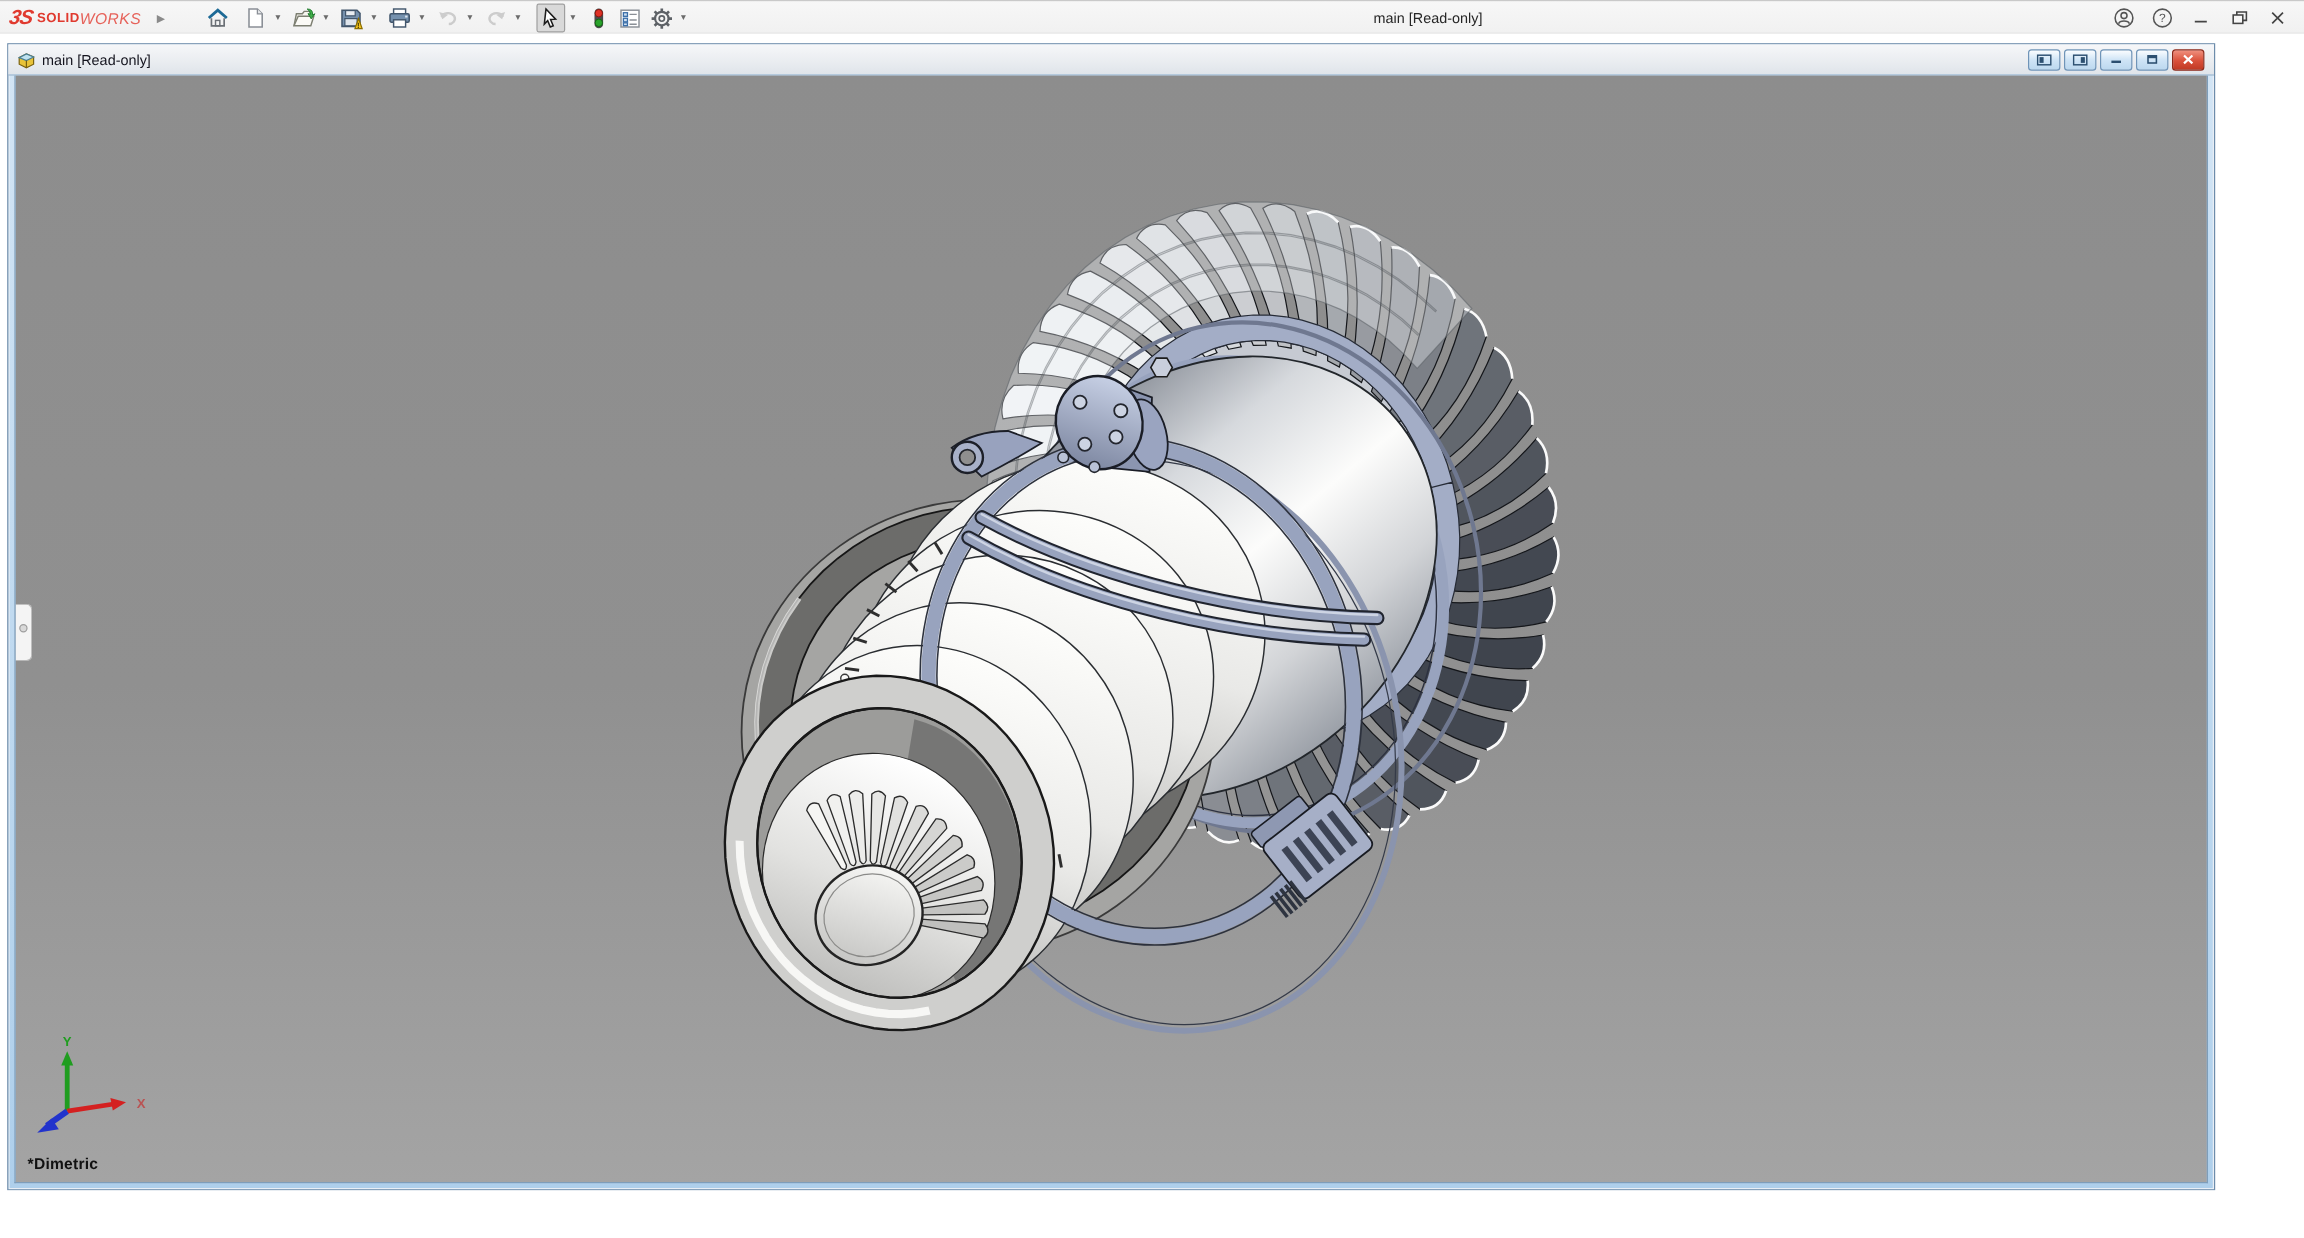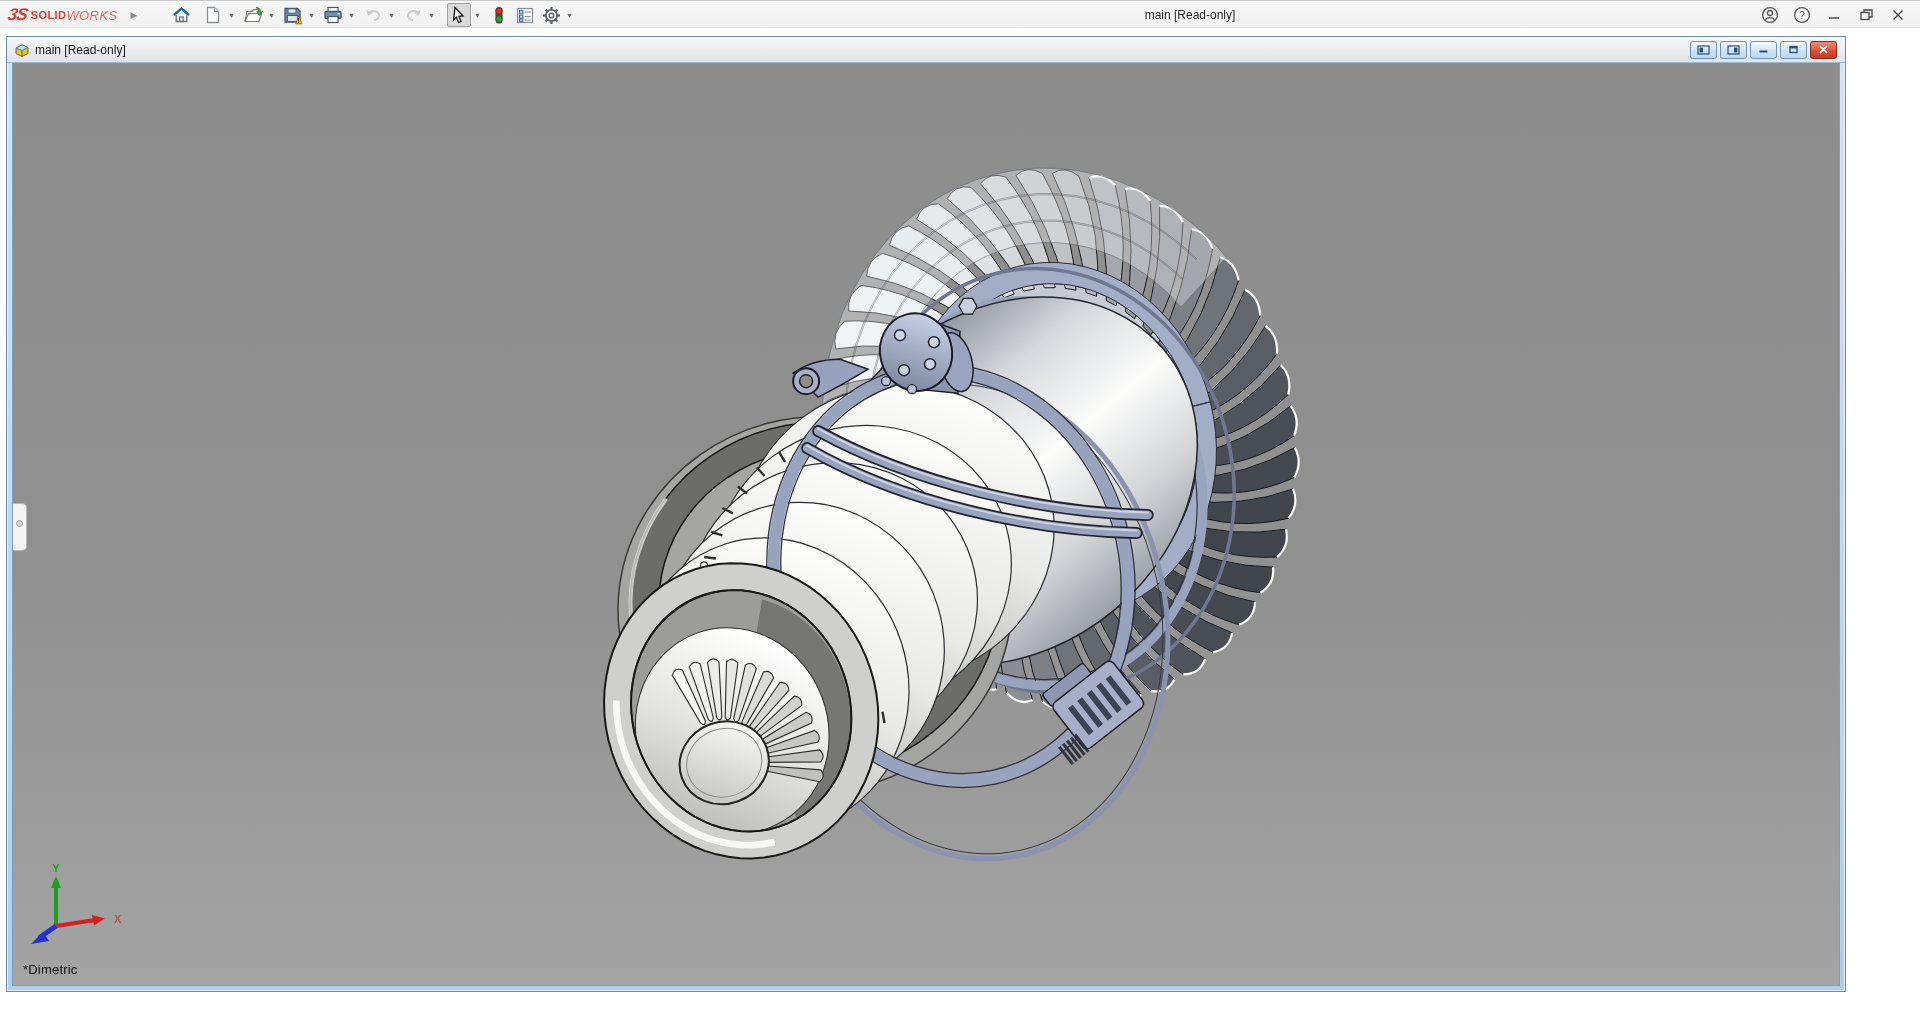--- a/index.html
+++ b/index.html
@@ -56,21 +56,21 @@
     border:1px solid #7e9db9; border-top:none;
     background:linear-gradient(#8d8d8d 0%, #909090 55%, #a4a4a4 100%); }
   #engine-svg { position:absolute; left:0; top:0; width:100%; height:100%; }
   .fly-tab { position:absolute; left:0; top:440px; width:14px; height:48px;
     background:#f4f4f4; border:1px solid #b7b7b7; border-left:none;
     border-radius:0 5px 5px 0; }
   .fly-tab .dot { position:absolute; left:3px; top:16px; width:7px; height:7px;
     border-radius:50%; background:#d9d9d9; border:1px solid #9e9e9e; }
   #triad-svg { position:absolute; left:8px; top:745px; width:130px; height:140px; }
   .view-orientation { position:absolute; left:10px; top:899px; font-size:13px;
-    font-weight:normal; color:#111; letter-spacing:.2px;text-align:center; }
+    font-weight:bold; color:#111; letter-spacing:.2px;text-align:center; }
 
   .statusbar { position:absolute; left:0; top:992px; width:1920px; height:40px;
     background:#ffffff; }
   svg { display:block; }
 </style>
 </head>
 <body>
 
 <div class="titlebar">
   <div class="brand">

